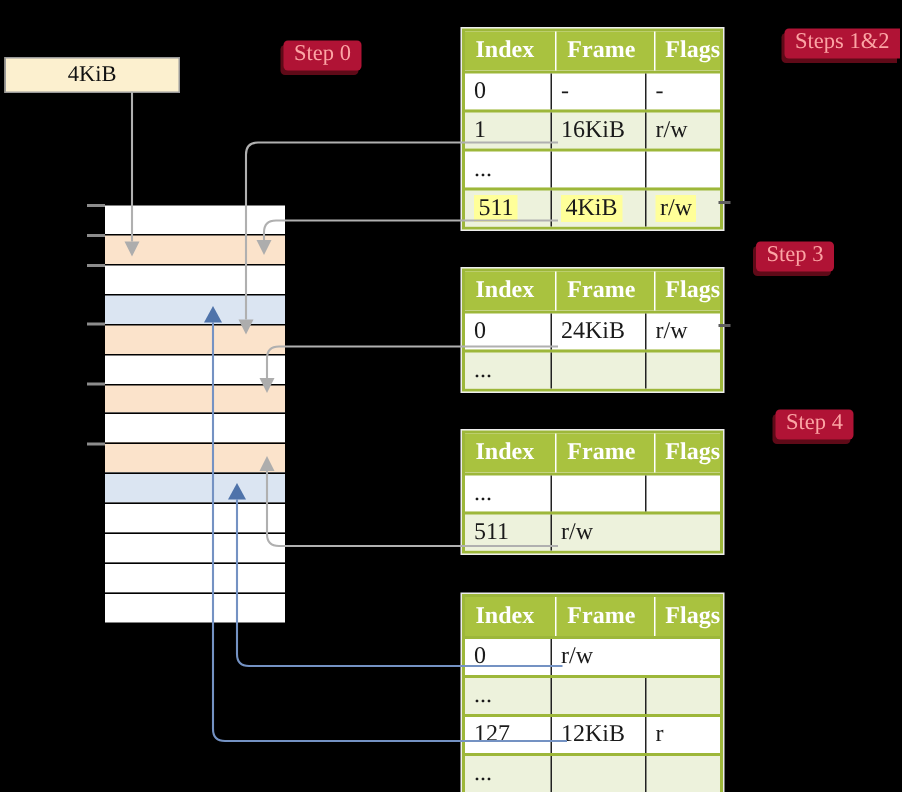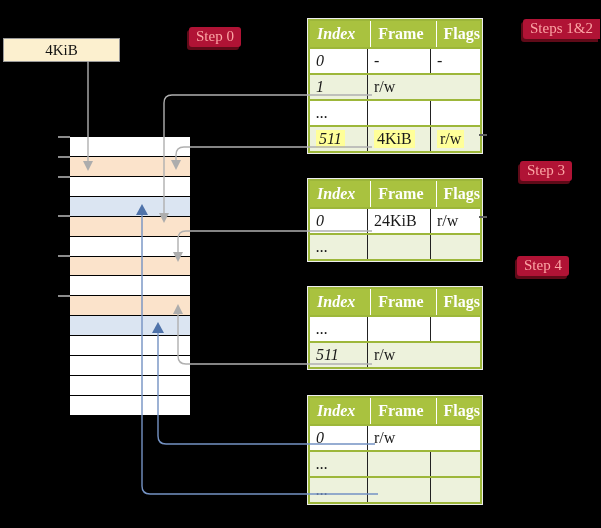--- a/index.html
+++ b/index.html
@@ -17,43 +17,43 @@
     font-size:15px;color:#111;
   }
   
   .badge{
     position:absolute;z-index:3;background:#b01335;color:#fca5a5;
     font-size:15px;line-height:17px;padding:1px 7px 2px;border-radius:3px;
     box-shadow:-2px 3px 0 #5f0a18;white-space:nowrap;
   }
   #badge-step0{left:189px;top:27px;}
   #badge-steps12{left:523px;top:19px;border-top-right-radius:0;border-bottom-right-radius:0;}
-  #badge-step3{left:520px;top:161px;}
-  #badge-step4{left:517px;top:256px;}
+  #badge-step3{left:504px;top:161px;}
+  #badge-step4{left:517px;top:273px;}
   
   .memcol{
     position:absolute;left:70px;top:137px;width:120px;height:278px;z-index:1;
     display:flex;flex-direction:column;
   }
   .memrow{flex:1;}
   .memrow + .memrow{border-top:1px solid #000;}
   .memrow.white{background:#ffffff;}
   .memrow.peach{background:#fbe3cb;}
   .memrow.blue{background:#dbe5f2;}
   .tick{position:absolute;left:58px;width:12px;height:2px;background:#8c8c8c;z-index:2;}
   
   .ptable{
     position:absolute;width:170px;z-index:1;background:#fff;
     border:2px solid #9db73a;box-shadow:0 0 0 1px #ededed;
     color:#1a1a1a;font-size:16px;
   }
   .thead{display:flex;height:26px;background:#a9c23f;color:#fff;font-weight:bold;}
   .th{display:flex;align-items:center;padding-left:7px;box-sizing:border-box;}
   .th + .th{border-left:1px solid #fff;margin-left:12px;}
-  .c1{width:57px;font-style:italic;} .c2{width:63px;} .c3{flex:1;}
+  .c1{width:57px;} .c2{width:63px;} .c3{flex:1;}
   .tr{display:flex;height:24px;border-top:2px solid #9db73a;background:#fff;}
   .tr.green{background:#edf2dc;}
   .td{display:flex;align-items:center;padding-left:6px;box-sizing:border-box;overflow:hidden;}
   .td + .td{border-left:1px solid #222;}
   .hl{background:#ffff99;padding:0 3px;}
   #table-1{left:308px;top:19px;}
   #table-2{left:308px;top:179px;}
   #table-3{left:308px;top:287px;}
   #table-4{left:308px;top:396px;}
 </style>
@@ -129,20 +129,21 @@
       <div class="th c2">Frame</div>
       <div class="th c3">Flags</div>
     </div>
     <div class="tr">
       <div class="td c1">0</div>
       <div class="td c2">-</div>
       <div class="td c3">-</div>
     </div>
     <div class="tr green">
       <div class="td c1">1</div>
+      <div class="td c2">16KiB</div>
       <div class="td c3">r/w</div>
     </div>
     <div class="tr">
       <div class="td c1">...</div>
       <div class="td c2"></div>
       <div class="td c3"></div>
     </div>
     <div class="tr green">
       <div class="td c1">
           <span class="hl">511</span>
@@ -199,20 +200,25 @@
     </div>
     <div class="tr">
       <div class="td c1">0</div>
       <div class="td c3">r/w</div>
     </div>
     <div class="tr green">
       <div class="td c1">...</div>
       <div class="td c2"></div>
       <div class="td c3"></div>
     </div>
+    <div class="tr">
+      <div class="td c1">127</div>
+      <div class="td c2">12KiB</div>
+      <div class="td c3">r</div>
+    </div>
     <div class="tr green">
       <div class="td c1">...</div>
       <div class="td c2"></div>
       <div class="td c3"></div>
     </div>
   </div>
 
 </div>
 
 </body></html>

